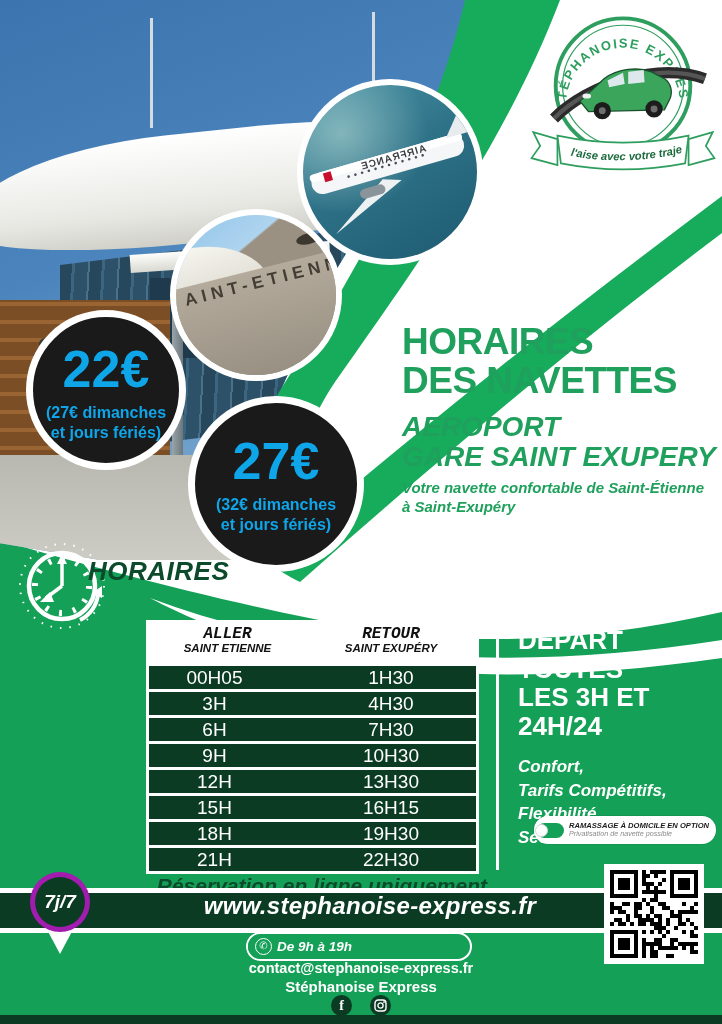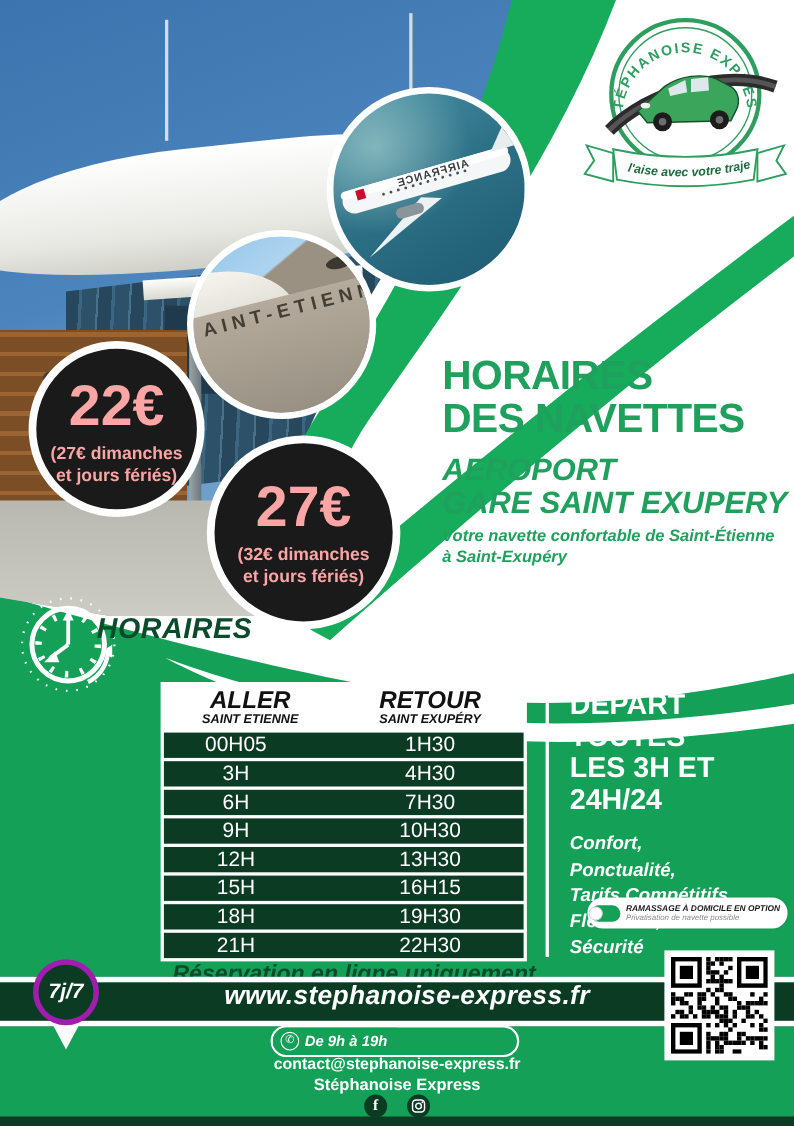--- a/index.html
+++ b/index.html
@@ -36,40 +36,40 @@
   .station-circ{left:170px;top:209px;width:172px;height:172px;background:linear-gradient(140deg,#8fc3e8 0%,#aed4ef 30%,#9a9183 31%);}
   .station-wall{position:absolute;left:-20px;top:52px;width:240px;height:160px;transform:rotate(-14deg);
     background:linear-gradient(#b4ab9d,#8a8274);}
   .station-text{position:absolute;left:6px;top:52px;width:200px;transform:rotate(-14deg);
     font-weight:bold;font-size:17px;letter-spacing:5px;color:#433d34;}
   .station-oval{position:absolute;left:120px;top:18px;width:26px;height:11px;border-radius:50%;background:#3c372f;transform:rotate(-14deg);}
   .station-canopy{position:absolute;left:-30px;top:28px;width:120px;height:70px;background:linear-gradient(#f6f5ef,#d9d7cc);
     border-radius:20% 80% 30% 40%/60% 90% 20% 30%;transform:rotate(-18deg);}
 
   
-  .price{border-radius:50%;background:#1A1A1A;border:7px solid #fff;color:#fca5a5;text-align:center;}
+  .price{border-radius:50%;background:#1A1A1A;border:7px solid #fff;color:#0ea5e9;text-align:center;}
   .price-22{left:26px;top:310px;width:160px;height:160px;padding-top:26px;}
   .price-27{left:188px;top:396px;width:176px;height:176px;padding-top:32px;}
   .price .amt{font-size:52px;font-weight:800;line-height:1;}
   .price .note{font-size:16px;font-weight:700;line-height:1.25;margin-top:8px;}
 
   
   .title-block{left:402px;top:322px;width:316px;color:#1FA05C;}
   .title-main{font-size:37px;font-weight:800;line-height:1.06;letter-spacing:-.5px;}
   .title-sub{font-size:28px;font-weight:800;font-style:italic;line-height:1.05;margin-top:12px;}
   .title-desc{font-size:15px;font-weight:700;font-style:italic;line-height:1.25;margin-top:8px;color:#1FA05C;}
 
   
   .horaires-label{left:88px;top:556px;font-size:26px;font-weight:800;font-style:italic;color:#0B4A2A;letter-spacing:.5px;}
 
   
   .sched{left:146px;top:620px;width:333px;background:#fff;padding:3px;}
   .sched-head{display:grid;grid-template-columns:48% 52%;background:#fff;color:#111;height:40px;}
   .sched-head .hc{text-align:center;padding-top:3px;}
-  .sched-head .ht{font-size:22px;font-weight:800;font-style:italic;line-height:1;}
+  .sched-head .ht{font-size:16px;font-weight:800;font-style:italic;line-height:1;font-family:Liberation Mono, monospace;}
   .sched-head .hs{font-size:11.5px;font-weight:800;font-style:italic;line-height:1.2;}
   .t-row{display:grid;grid-template-columns:48% 52%;background:#0C3B24;height:23px;margin-top:3px;
     color:#fff;font-size:19px;font-weight:400;}
   .t-row .c{text-align:center;line-height:23px;}
   .t-row .c1{padding-right:26px;}
   .sched-note{left:154px;top:874px;width:333px;text-align:right;font-size:21px;font-weight:800;font-style:italic;color:#0B4A2A;}
   .vdiv{left:496px;top:622px;width:3px;height:248px;background:#fff;}
 
   
   .features{left:518px;top:626px;width:200px;color:#fff;}
@@ -289,21 +289,20 @@
   </div>
   <div class="abs vdiv"></div>
   <div class="abs sched-note">Réservation en ligne uniquement</div>
 
   <div class="abs features">
     <div class="feat-head">
       <span>DEPART TOUTES</span><br><span>LES 3H ET 24H/24</span>
     </div>
     <div class="feat-list">
       <div>Confort,</div>
-      <div>Ponctualité,</div>
       <div>Tarifs Compétitifs,</div>
       <div>Flexibilité,</div>
       <div>Sécurité</div>
     </div>
   </div>
   <div class="abs option-pill">
     <div class="toggle">
         <div class="knob"></div>
       </div>
     <div class="opt-txt">

